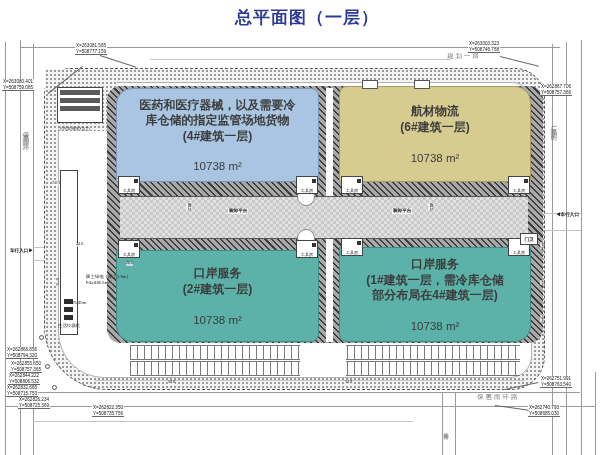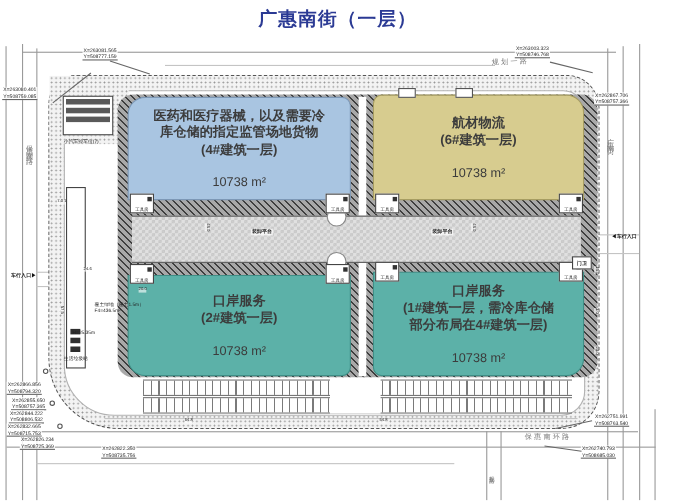--- a/index.html
+++ b/index.html
@@ -60,21 +60,21 @@
   #guard{position:absolute;left:520px;top:233px;width:18px;height:12px;background:#fff;border:0.5px solid #444;
          font-size:4.6px;font-weight:bold;display:flex;align-items:center;justify-content:center;color:#222;box-sizing:border-box;}
   .entr{position:absolute;font-size:4.6px;font-weight:bold;color:#111;white-space:nowrap;}
   .dot{position:absolute;width:3px;height:3px;border:0.5px solid #555;border-radius:50%;background:#fff;}
 </style>
 </head>
 <body>
 
 <div id="stage">
 
-  <div id="title">广惠南街（一层）</div>
+  <div id="title">总平面图（一层）</div>
 
   <div class="ln" style="left:5px;top:42px;width:1px;height:413px;"></div>
   <div class="ln" style="left:20px;top:40px;width:1px;height:415px;"></div>
   <div class="ln" style="left:33px;top:44px;width:1px;height:411px;"></div>
   <div class="ln" style="left:552px;top:44px;width:1px;height:411px;"></div>
   <div class="ln" style="left:566px;top:42px;width:1px;height:413px;"></div>
   <div class="ln" style="left:581px;top:40px;width:1px;height:415px;"></div>
   <div class="ln" style="left:595px;top:372px;width:1px;height:83px;"></div>
   <div class="ln" style="left:20px;top:47px;width:540px;height:1px;"></div>
   <div class="lnf" style="left:150px;top:59px;width:300px;height:1px;"></div>

